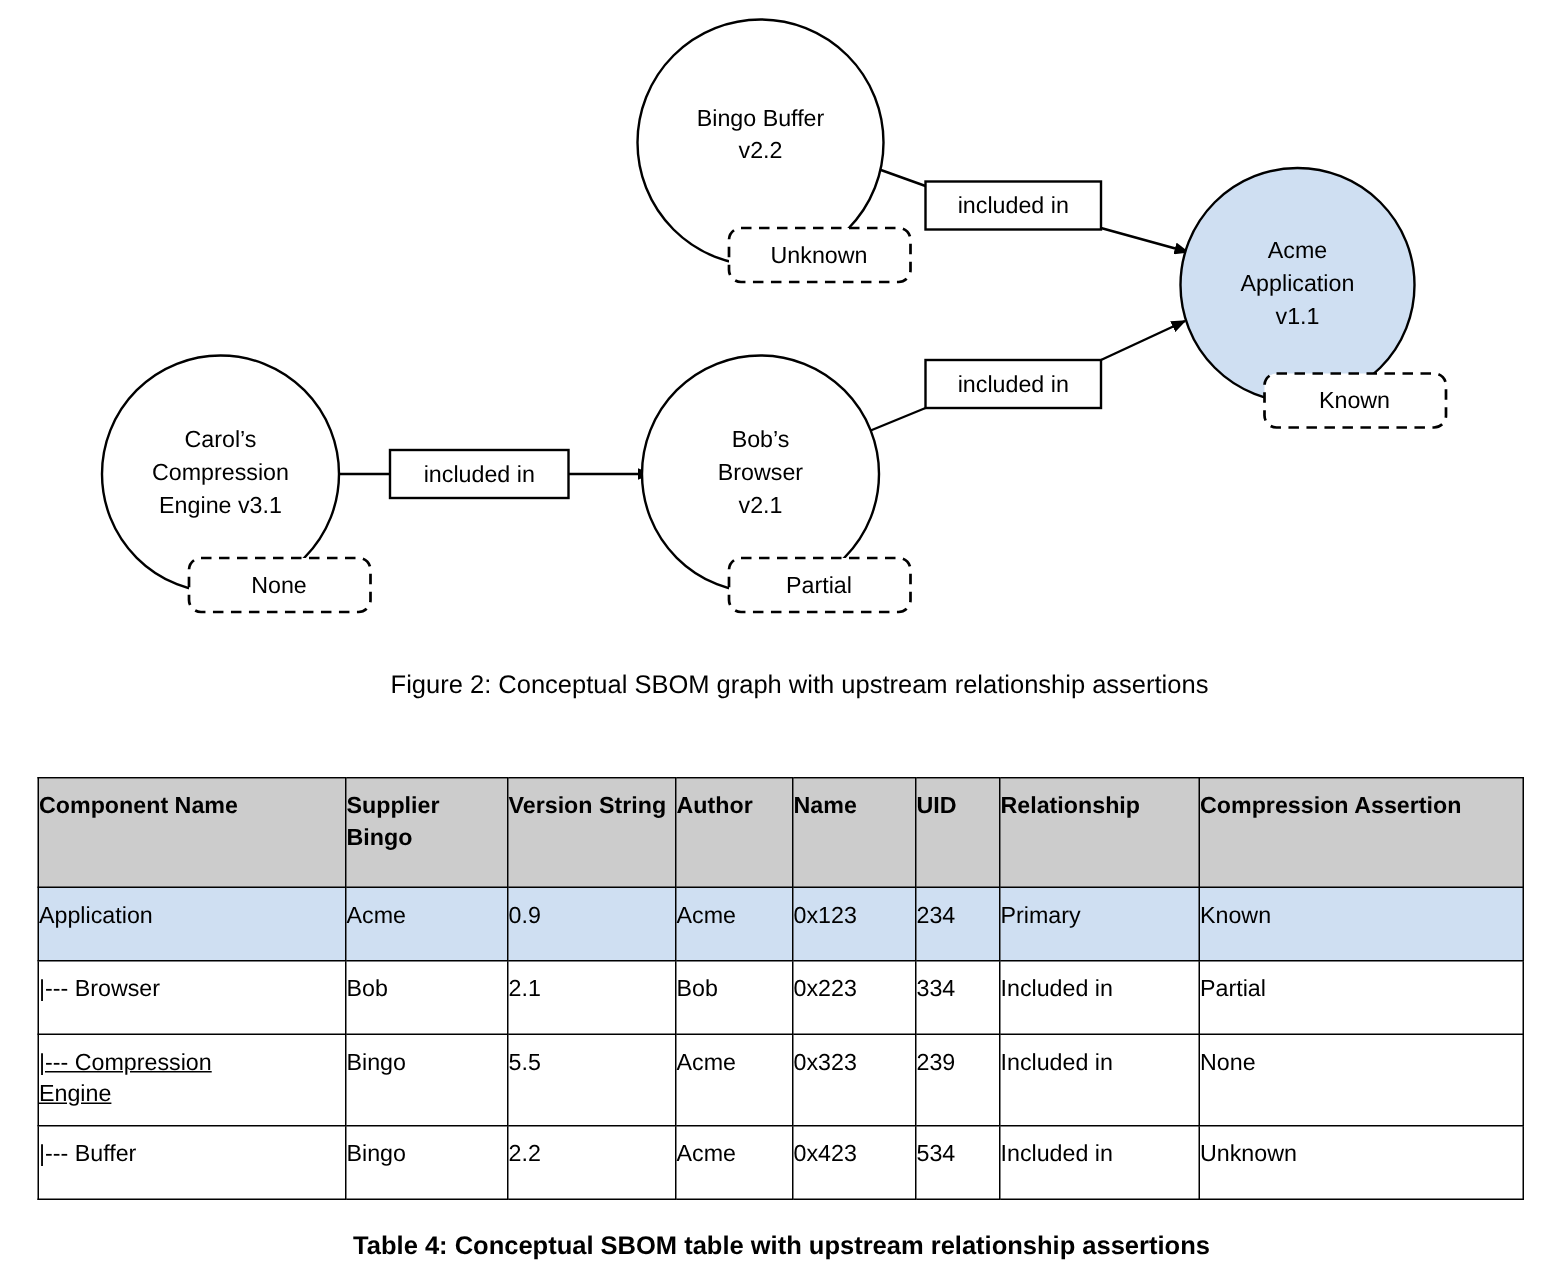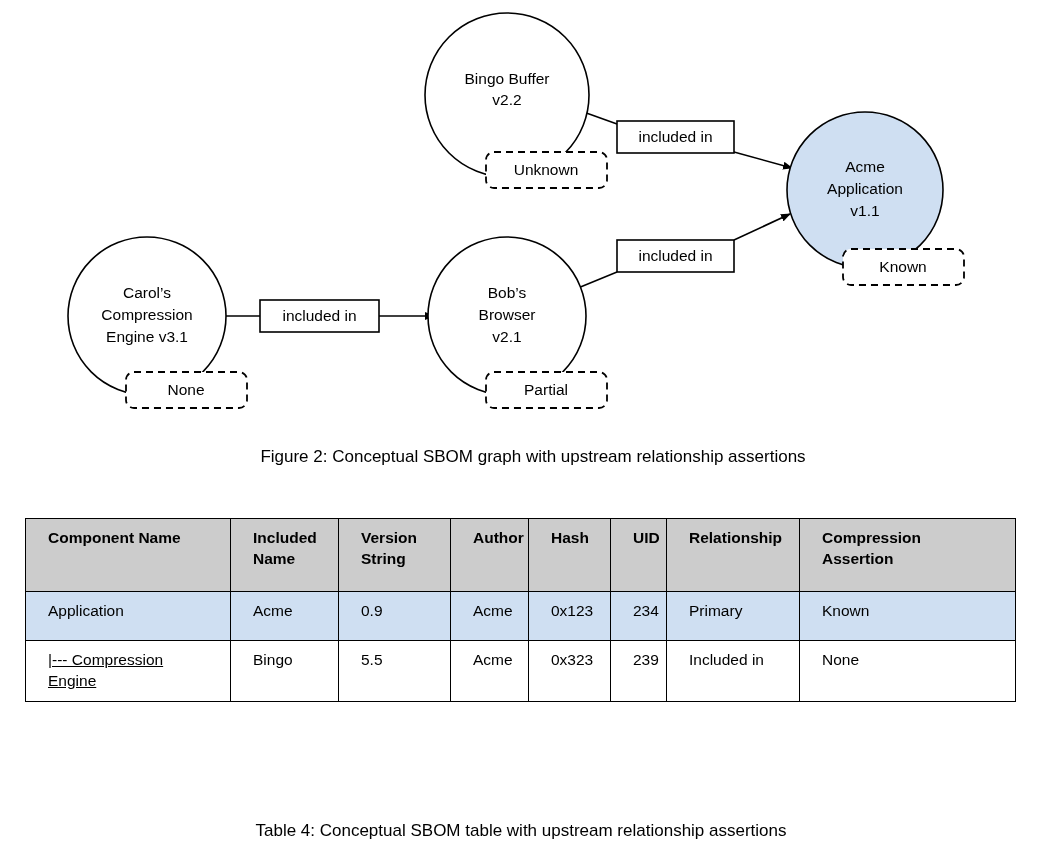--- a/index.html
+++ b/index.html
@@ -72,38 +72,38 @@
   }
   .caption {
     position: absolute;
     width: 1042px;
     text-align: center;
     font-family: "Liberation Sans", sans-serif;
     font-size: 17px;
     color: #000000;
   }
   #figure-caption { top: 447px; margin-left: 12px; }
-  #table-caption  { top: 821px; }
+  #table-caption  { top: 821px; font-weight: bold; }
 
   #sbom-table-wrap {
     position: absolute;
     left: 25px;
     top: 518px;
     width: 990px;
   }
   table.sbom {
     border-collapse: collapse;
     width: 990px;
     table-layout: fixed;
     font-family: "Liberation Sans", sans-serif;
     font-size: 15.5px;
   }
   table.sbom th, table.sbom td {
     border: 1.7px solid #000000;
-    padding: 9px 22px;
+    padding: 9px 0;
     text-align: left;
     vertical-align: top;
     line-height: 1.35;
     color: #000000;
   }
   table.sbom thead th {
     background: #cccccc;
     font-weight: bold;
     height: 54px;
   }
@@ -205,48 +205,68 @@
         <col class="col-version">
       <col class="col-author">
         <col class="col-hash">
         <col class="col-uid">
       <col class="col-rel">
         <col class="col-relassert">
     </colgroup>
     <thead>
       <tr>
         <th>Component Name</th>
-        <th>Included Name</th>
+        <th>Supplier Bingo</th>
         <th>Version String</th>
         <th>Author</th>
-        <th>Hash</th>
+        <th>Name</th>
         <th>UID</th>
         <th>Relationship</th>
         <th>Compression Assertion</th>
       </tr>
     </thead>
     <tbody>
       <tr class="row-primary">
         <td class="cell-wrap indent-1">Application</td>
         <td>Acme</td>
         <td>0.9</td>
         <td>Acme</td>
         <td>0x123</td>
         <td>234</td>
         <td>Primary</td>
         <td>Known</td>
       </tr>
       <tr>
+        <td class="cell-wrap indent-1">|--- Browser</td>
+        <td>Bob</td>
+        <td>2.1</td>
+        <td>Bob</td>
+        <td>0x223</td>
+        <td>334</td>
+        <td>Included in</td>
+        <td>Partial</td>
+      </tr>
+      <tr>
         <td class="cell-wrap indent-2">|--- Compression
         Engine</td>
         <td>Bingo</td>
         <td>5.5</td>
         <td>Acme</td>
         <td>0x323</td>
         <td>239</td>
         <td>Included in</td>
         <td>None</td>
       </tr>
+      <tr>
+        <td class="cell-wrap indent-1">|--- Buffer</td>
+        <td>Bingo</td>
+        <td>2.2</td>
+        <td>Acme</td>
+        <td>0x423</td>
+        <td>534</td>
+        <td>Included in</td>
+        <td>Unknown</td>
+      </tr>
     </tbody>
   </table>
 </div>
 
 <div class="caption" id="table-caption">Table 4: Conceptual SBOM table with upstream relationship assertions</div>
 
 </body></html>

